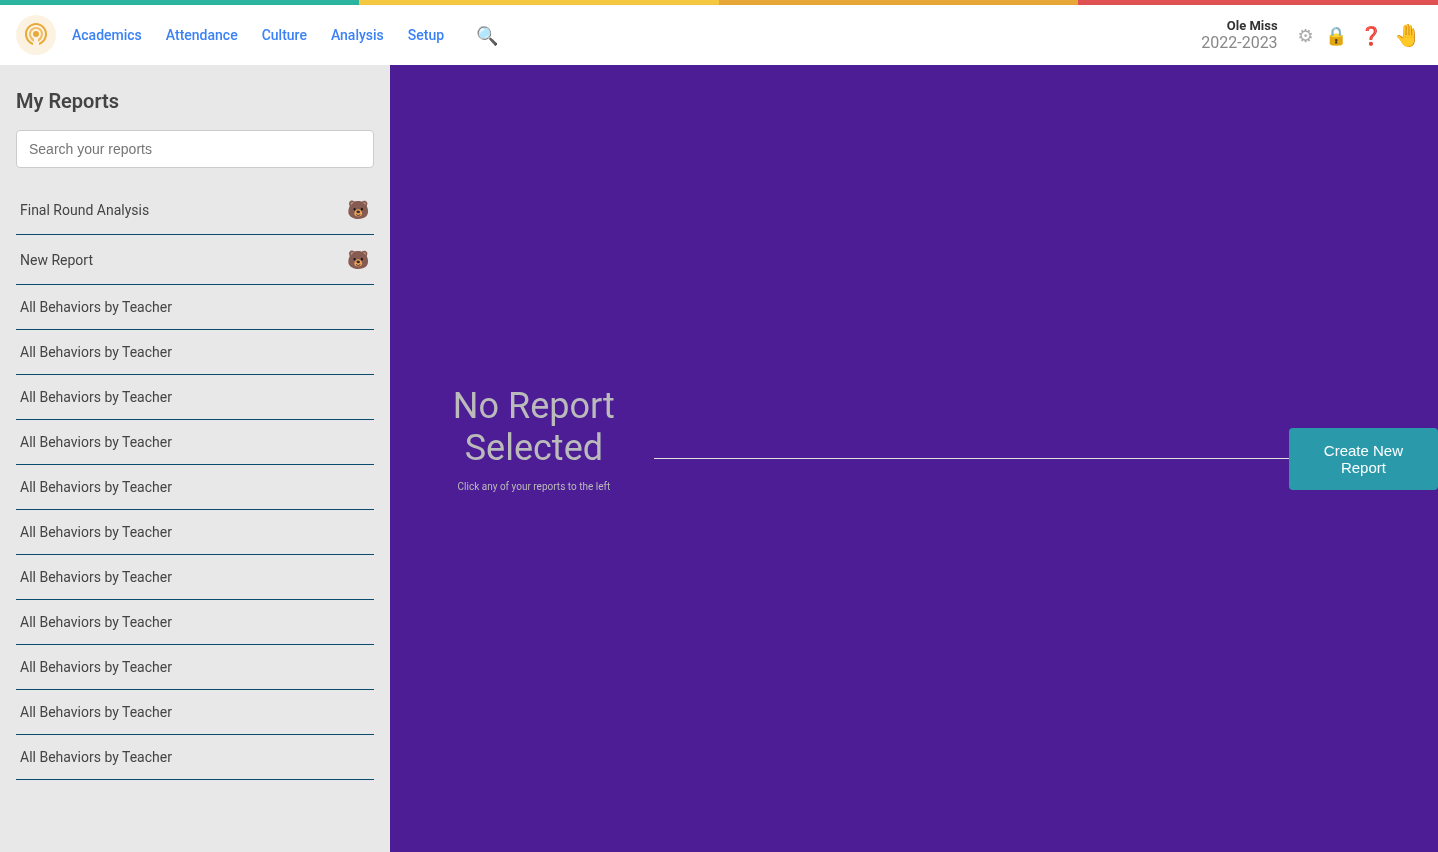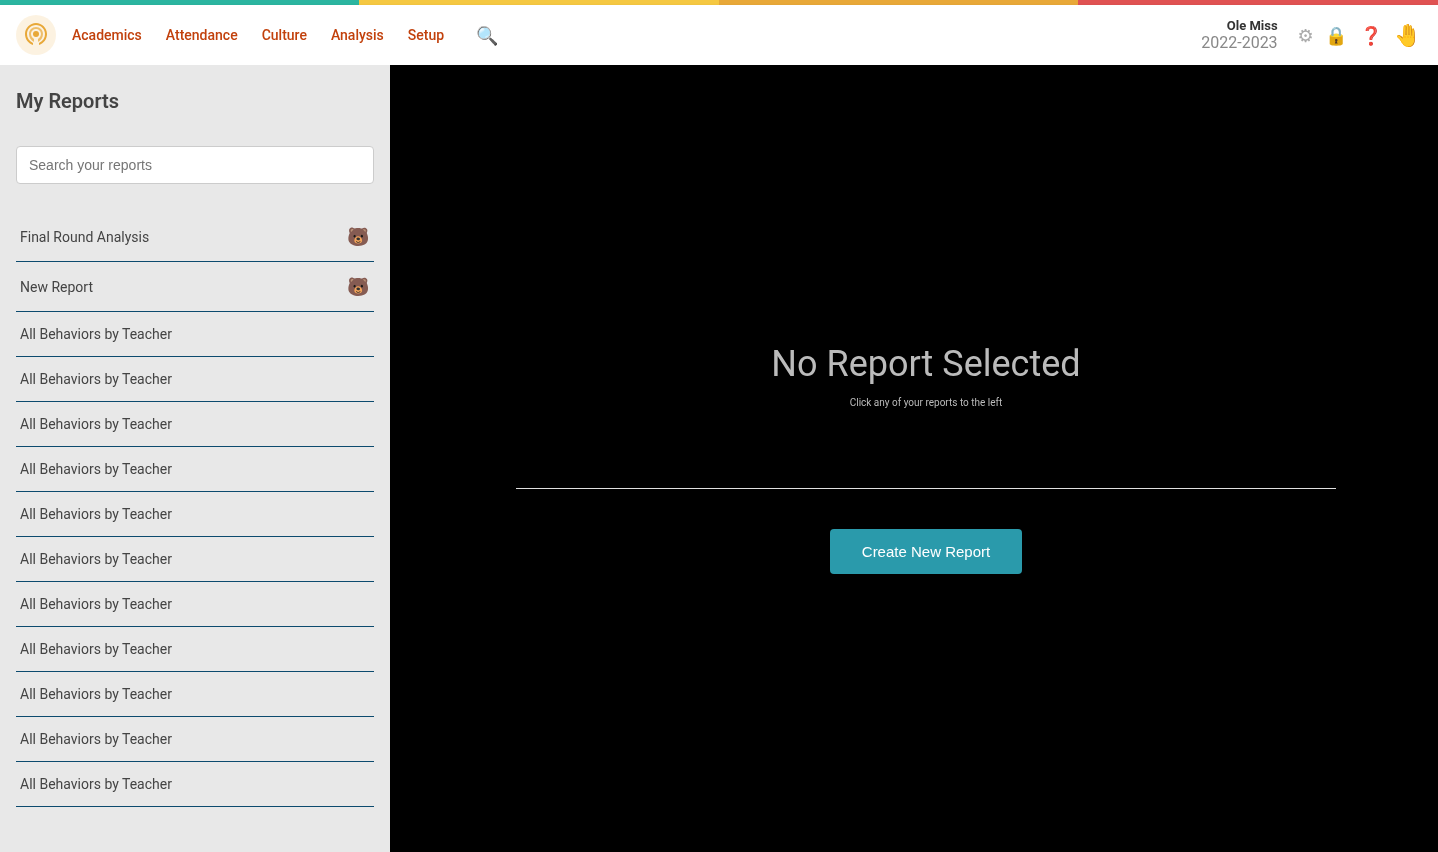--- a/index.html
+++ b/index.html
@@ -26,21 +26,21 @@
       margin-right: 16px;
       flex-shrink: 0;
     }
     .nav-links {
       display: flex;
       align-items: center;
       gap: 24px;
       flex: 1;
     }
     .nav-link {
-      color: #c2410c;
+      color: #3b82f6;
       font-size: 14px;
       text-decoration: none;
       cursor: pointer;
       font-weight: 500;
     }
     .nav-search-icon {
       color: #888;
       font-size: 18px;
       cursor: pointer;
       margin-left: 8px;
@@ -84,24 +84,24 @@
       width: 390px;
       background: #e8e8e8;
       overflow-y: auto;
       flex-shrink: 0;
       padding: 24px 16px 16px 16px;
     }
     .sidebar-title {
       font-size: 20px;
       font-weight: 600;
       color: #444;
-      margin-bottom: 33px;
+      margin-bottom: 17px;
     }
     .search-input-wrapper {
-      margin-bottom: 28px;
+      margin-bottom: 17px;
     }
     .search-input {
       width: 100%;
       padding: 10px 12px;
       border: 1px solid #ccc;
       border-radius: 4px;
       font-size: 14px;
       color: #999;
       background: #fff;
       outline: none;
@@ -124,23 +124,23 @@
     }
     .report-icon {
       font-size: 18px;
       color: #e8a838;
       flex-shrink: 0;
     }
 
     
     .main-content {
       flex: 1;
-      background: #000000;
-      display: flex;
-      flex-direction: column;
+      background: #4c1d95;
+      display: flex;
+      flex-direction: row;
       align-items: center;
       justify-content: center;
       padding-left: 24px;
     }
     .no-report-section {
       text-align: center;
       padding-bottom: 40px;
     }
     .no-report-title {
       font-size: 36px;

